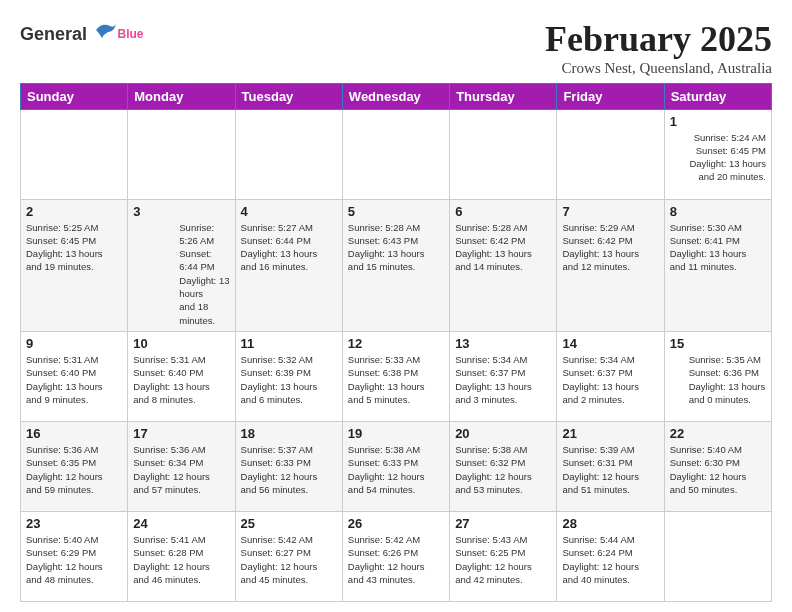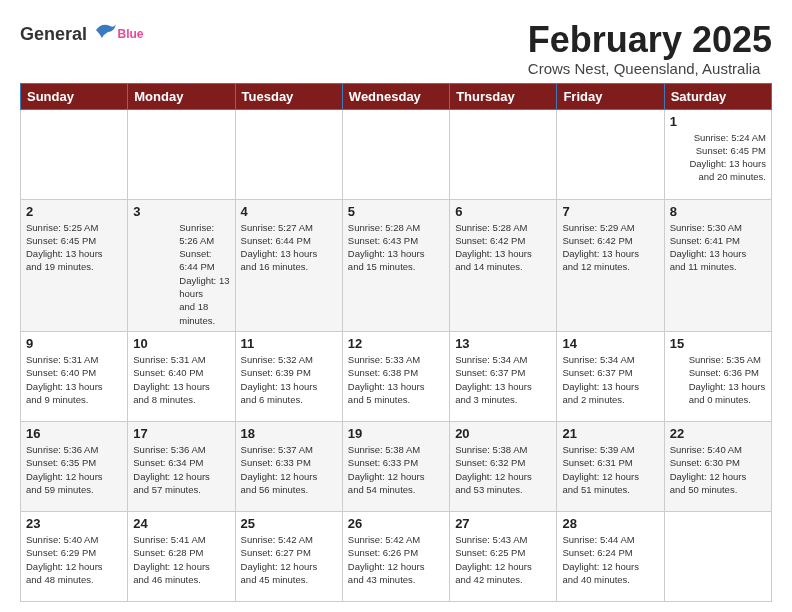--- a/index.html
+++ b/index.html
@@ -29,39 +29,40 @@
       font-size: 12px;
       font-weight: bold;
       color: #ec4899;
     }
     .logo-icon {
       width: 24px;
       height: 20px;
       margin-left: 2px;
     }
     .title-block {
-      text-align: left;
+      text-align: right;
+      font-family: Liberation Serif, serif;
     }
     .month-title {
       font-size: 36px;
       font-weight: bold;
       color: #222;
       line-height: 1.1;
     }
     .location {
       font-size: 15px;
       color: #444;
     }
     table {
       width: 100%;
       border-collapse: collapse;
       table-layout: fixed;
     }
     thead tr th {
-      background-color: #7f1d1d;
+      background-color: #a21caf;
       color: #fff;
       font-size: 13px;
       font-weight: bold;
       padding: 5px 6px;
       text-align: left;
       border: 1px solid #3a7abf;
     }
     tbody tr td {
       vertical-align: top;
       border: 1px solid #ccc;

